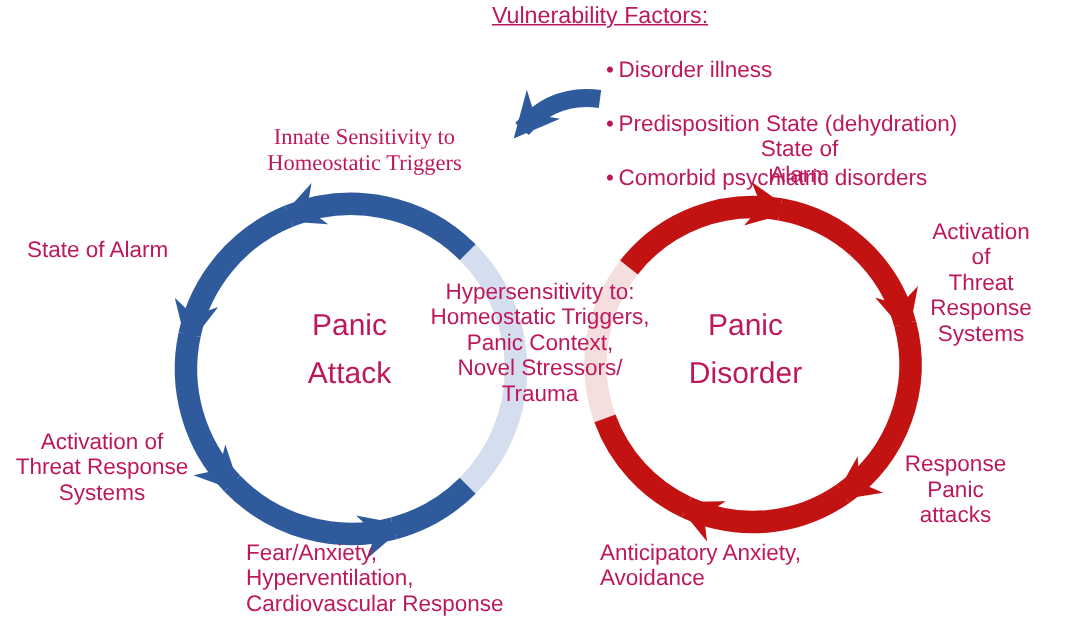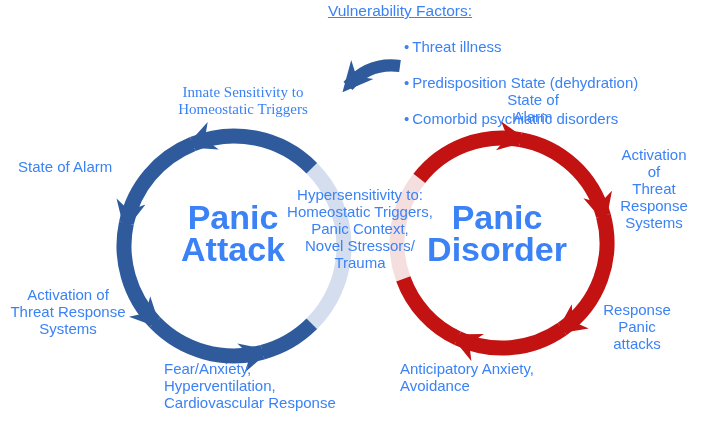--- a/index.html
+++ b/index.html
@@ -1,23 +1,23 @@
 <!DOCTYPE html>
 <html><head>
 <meta charset="utf-8">
 <style>
   html,body{margin:0;padding:0;background:#ffffff;}
   #canvas{
     position:relative;width:720px;height:425px;background:#ffffff;overflow:hidden;
-    font-family:"Liberation Sans","DejaVu Sans",sans-serif;color:#3b82f6;
+    font-family:"Liberation Sans","DejaVu Sans",sans-serif;color:#be185d;
   }
   #rings{position:absolute;left:0;top:0;z-index:1;}
   .txt{position:absolute;z-index:2;font-size:15px;line-height:17px;white-space:pre-line;}
   .ctr{transform:translateX(-50%);text-align:center;}
-  .big{font-size:34px;line-height:32px;font-weight:bold;}
+  .big{font-size:20px;line-height:32px;}
   .vul-title{font-size:15.5px;text-decoration:underline;}
   ul.vul{list-style:none;margin:0;padding:0;font-size:15px;line-height:18px;}
   ul.vul li::before{content:"\2022";margin-right:3px;}
 </style>
 </head>
 <body>
 
 <div id="canvas">
 
   <svg id="rings" width="720" height="425" viewBox="0 0 720 425">
@@ -51,21 +51,21 @@
       <path d="M 457.6 338.2 A 105 105 0 0 1 403.3 278.9"></path>
     </g>
 
     <path d="M 400 66 C 378 63 361 71 348 86" fill="none" stroke="#2F5B9D" stroke-width="12" marker-end="url(#arwBbig)"></path>
   </svg>
 
   <div class="txt ctr vul-title" style="left:400px;top:2px;">Vulnerability Factors:</div>
 
 
   <ul class="vul txt" style="left:404px;top:20px;">
-    <li>Threat illness</li>
+    <li>Disorder illness</li>
     <li>Predisposition State (dehydration)</li>
     <li>Comorbid psychiatric disorders</li>
   </ul>
 
   <div class="txt ctr" style="left:243px;top:84px;font-family:Liberation Serif, serif;">Innate Sensitivity to
 Homeostatic Triggers</div>
 
   <div class="txt" style="left:18px;top:158px;">State of Alarm</div>
 
   <div class="txt ctr" style="left:68px;top:286px;">Activation of

